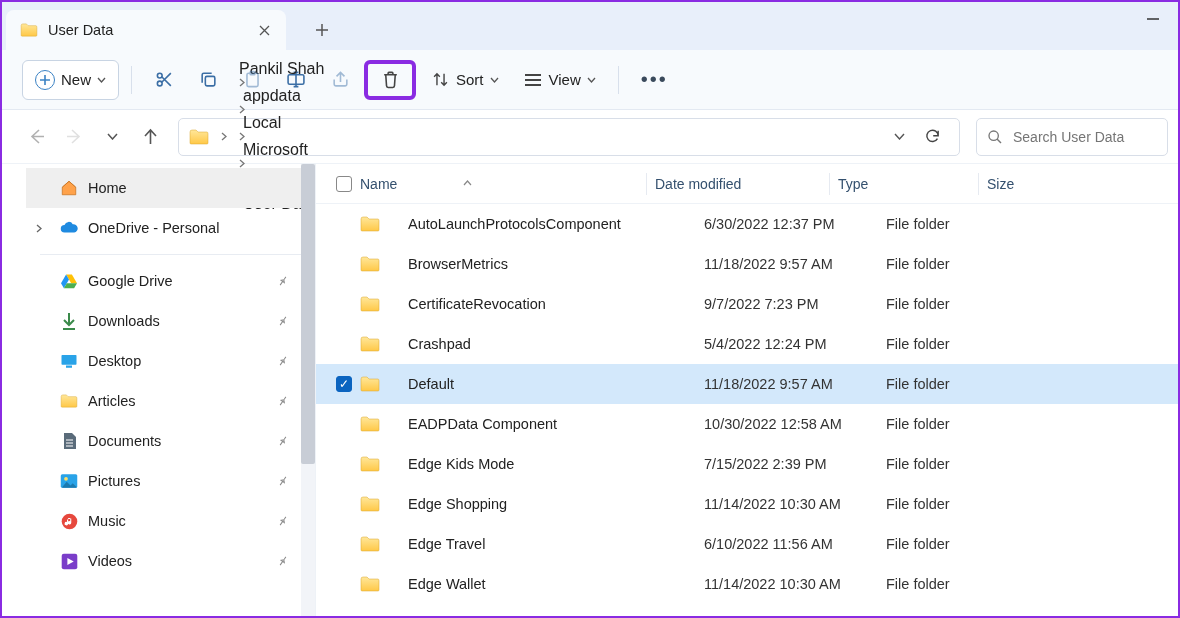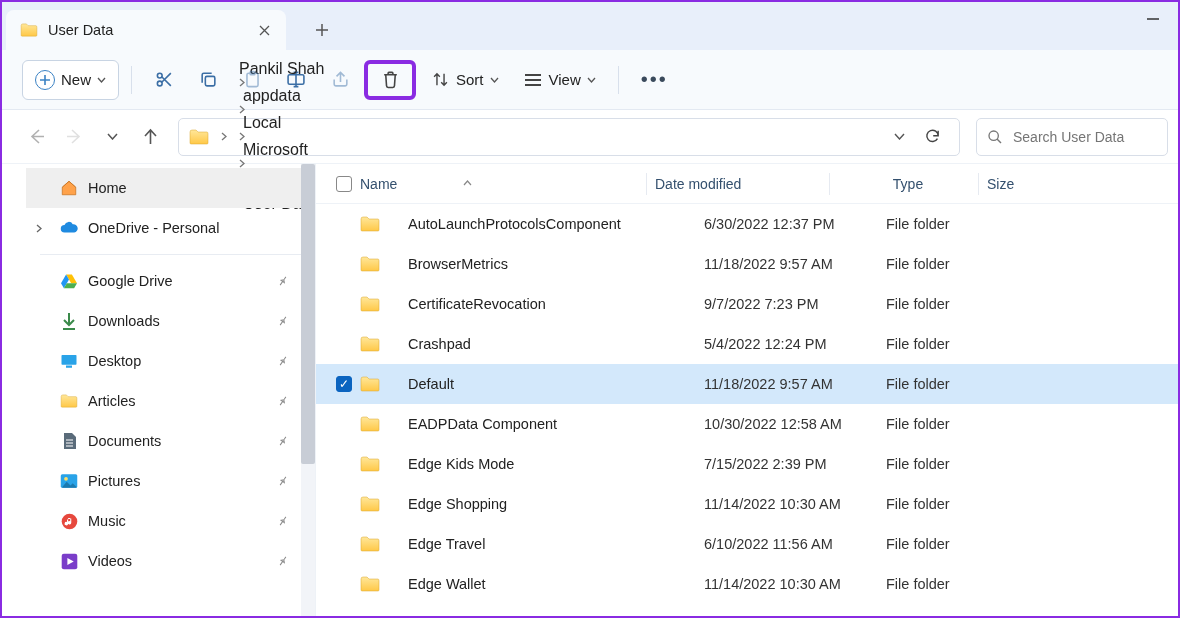--- a/index.html
+++ b/index.html
@@ -52,21 +52,21 @@
 .sb-sep { height:1px; background:#e8ecf2; margin: 6px 14px 6px 14px; }
 .sb-icon { width:18px; height:18px; display:flex; align-items:center; justify-content:center; }
 
 
 .filearea { flex:1; display:flex; flex-direction:column; overflow:hidden; }
 .cols { height: 40px; display:flex; align-items:center; border-bottom:1px solid #eef2f7; font-size:14px; color:#34506e; padding-left:20px; }
 .col-check { width:24px; }
 .col-name { width: 286px; display:flex; align-items:center; gap:6px; }
 .sort-ind { font-size:10px; color:#888; position:relative; left:60px; top:-1px;}
 .col-date { width: 182px; }
-.col-type { width: 148px; text-align: center; }
+.col-type { width: 148px; }
 .col-size { flex:1; }
 .col-sep { width:1px; height:22px; background:#e6eaf1; margin: 0 0px; }
 .rows { flex:1; overflow-y:auto; }
 .row { height: 40px; display:flex; align-items:center; font-size:14.5px; color:#222; padding-left:20px; }
 .row.selected { background:#d3e8fb; }
 .r-check { width:24px; display:flex; align-items:center; }
 .checkbox { width:16px; height:16px; border:1.5px solid #888; border-radius:3px; display:flex; align-items:center; justify-content:center; background:#fff; }
 .checkbox.checked { background:#0b64c0; border-color:#0b64c0; color:#fff; font-size:12px; }
 .r-name { width:344px; display:flex; align-items:flex-start; gap:28px; }
 .r-date { width:182px; color:#333; }

